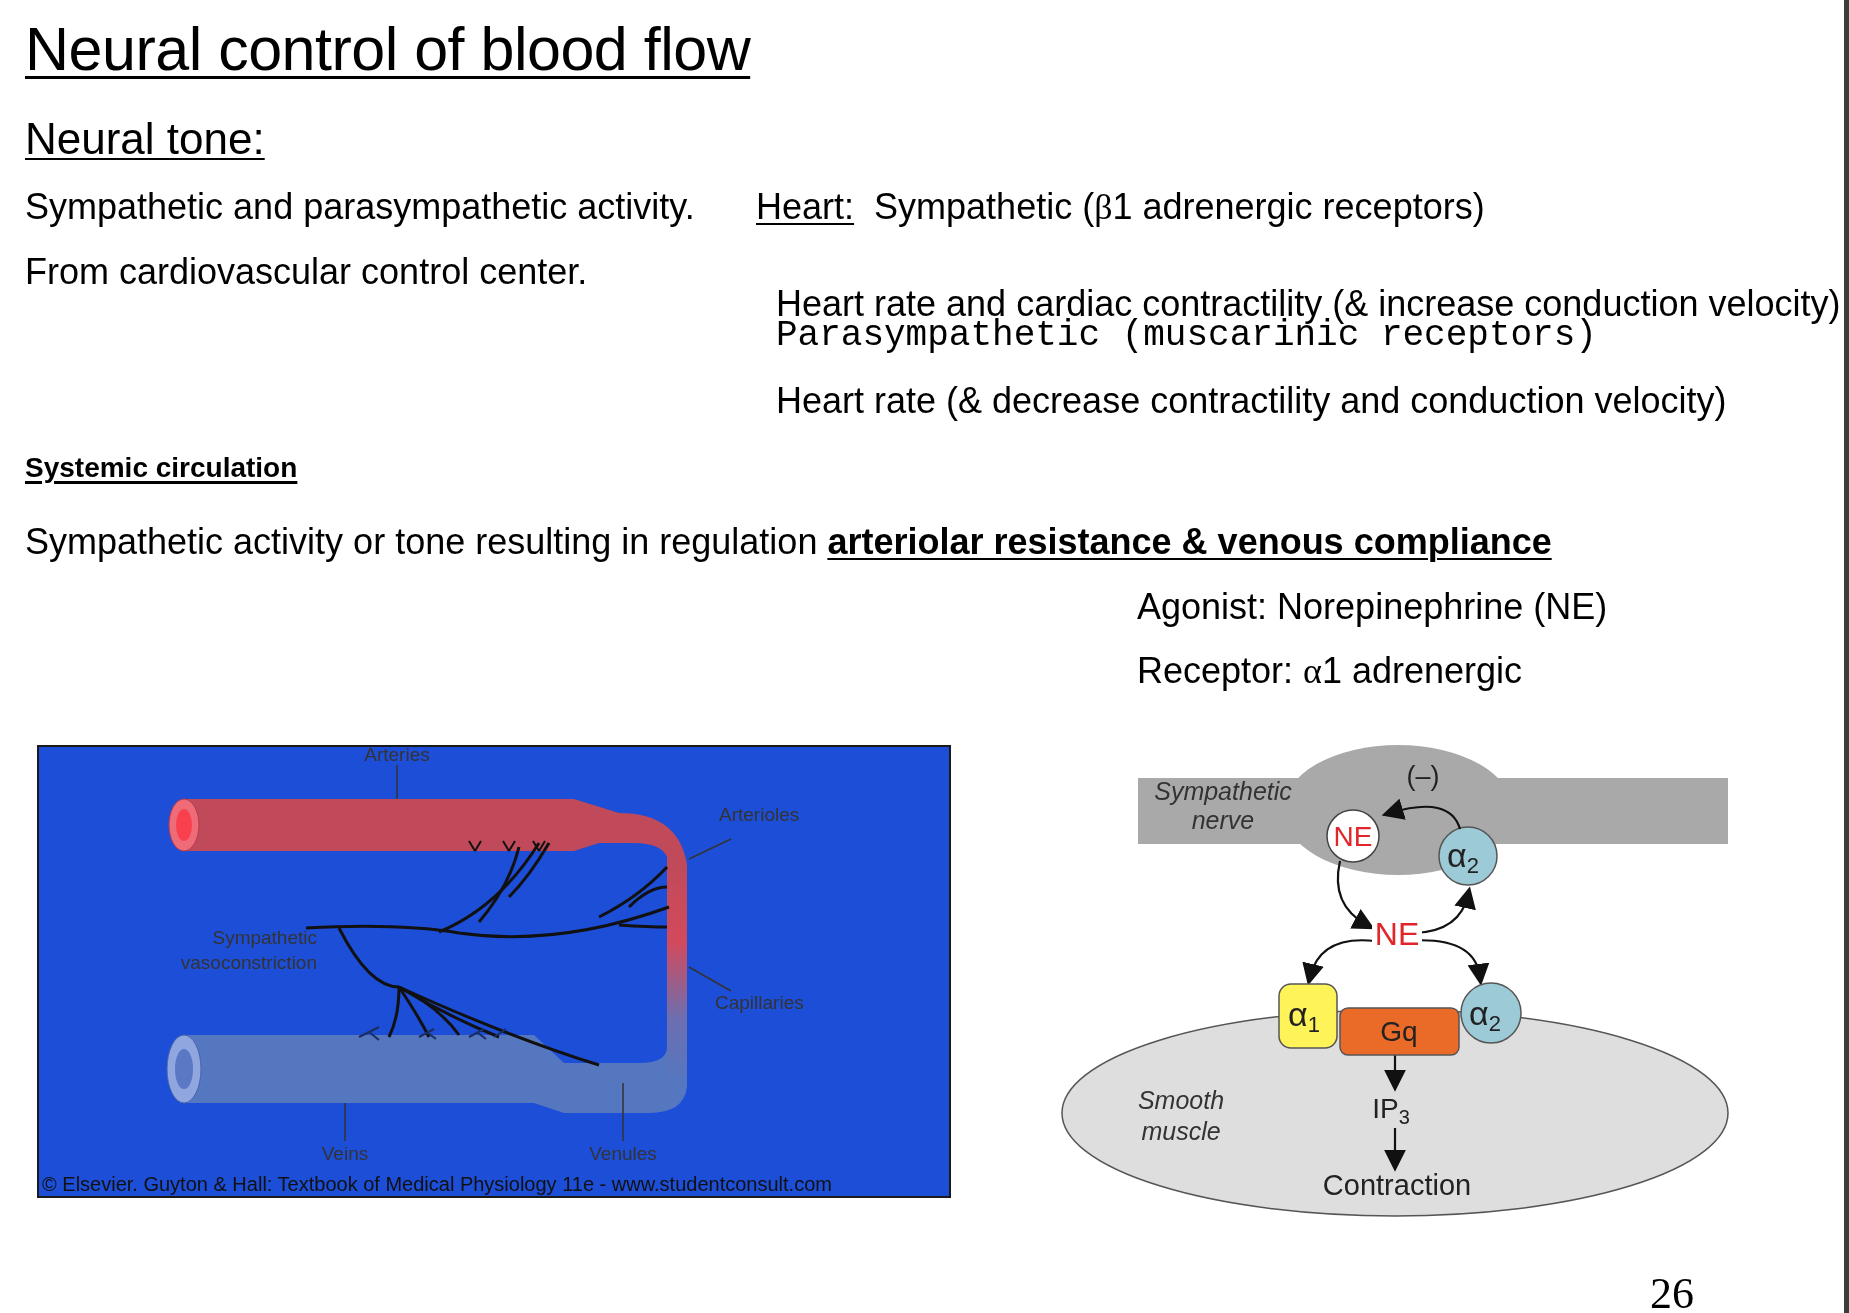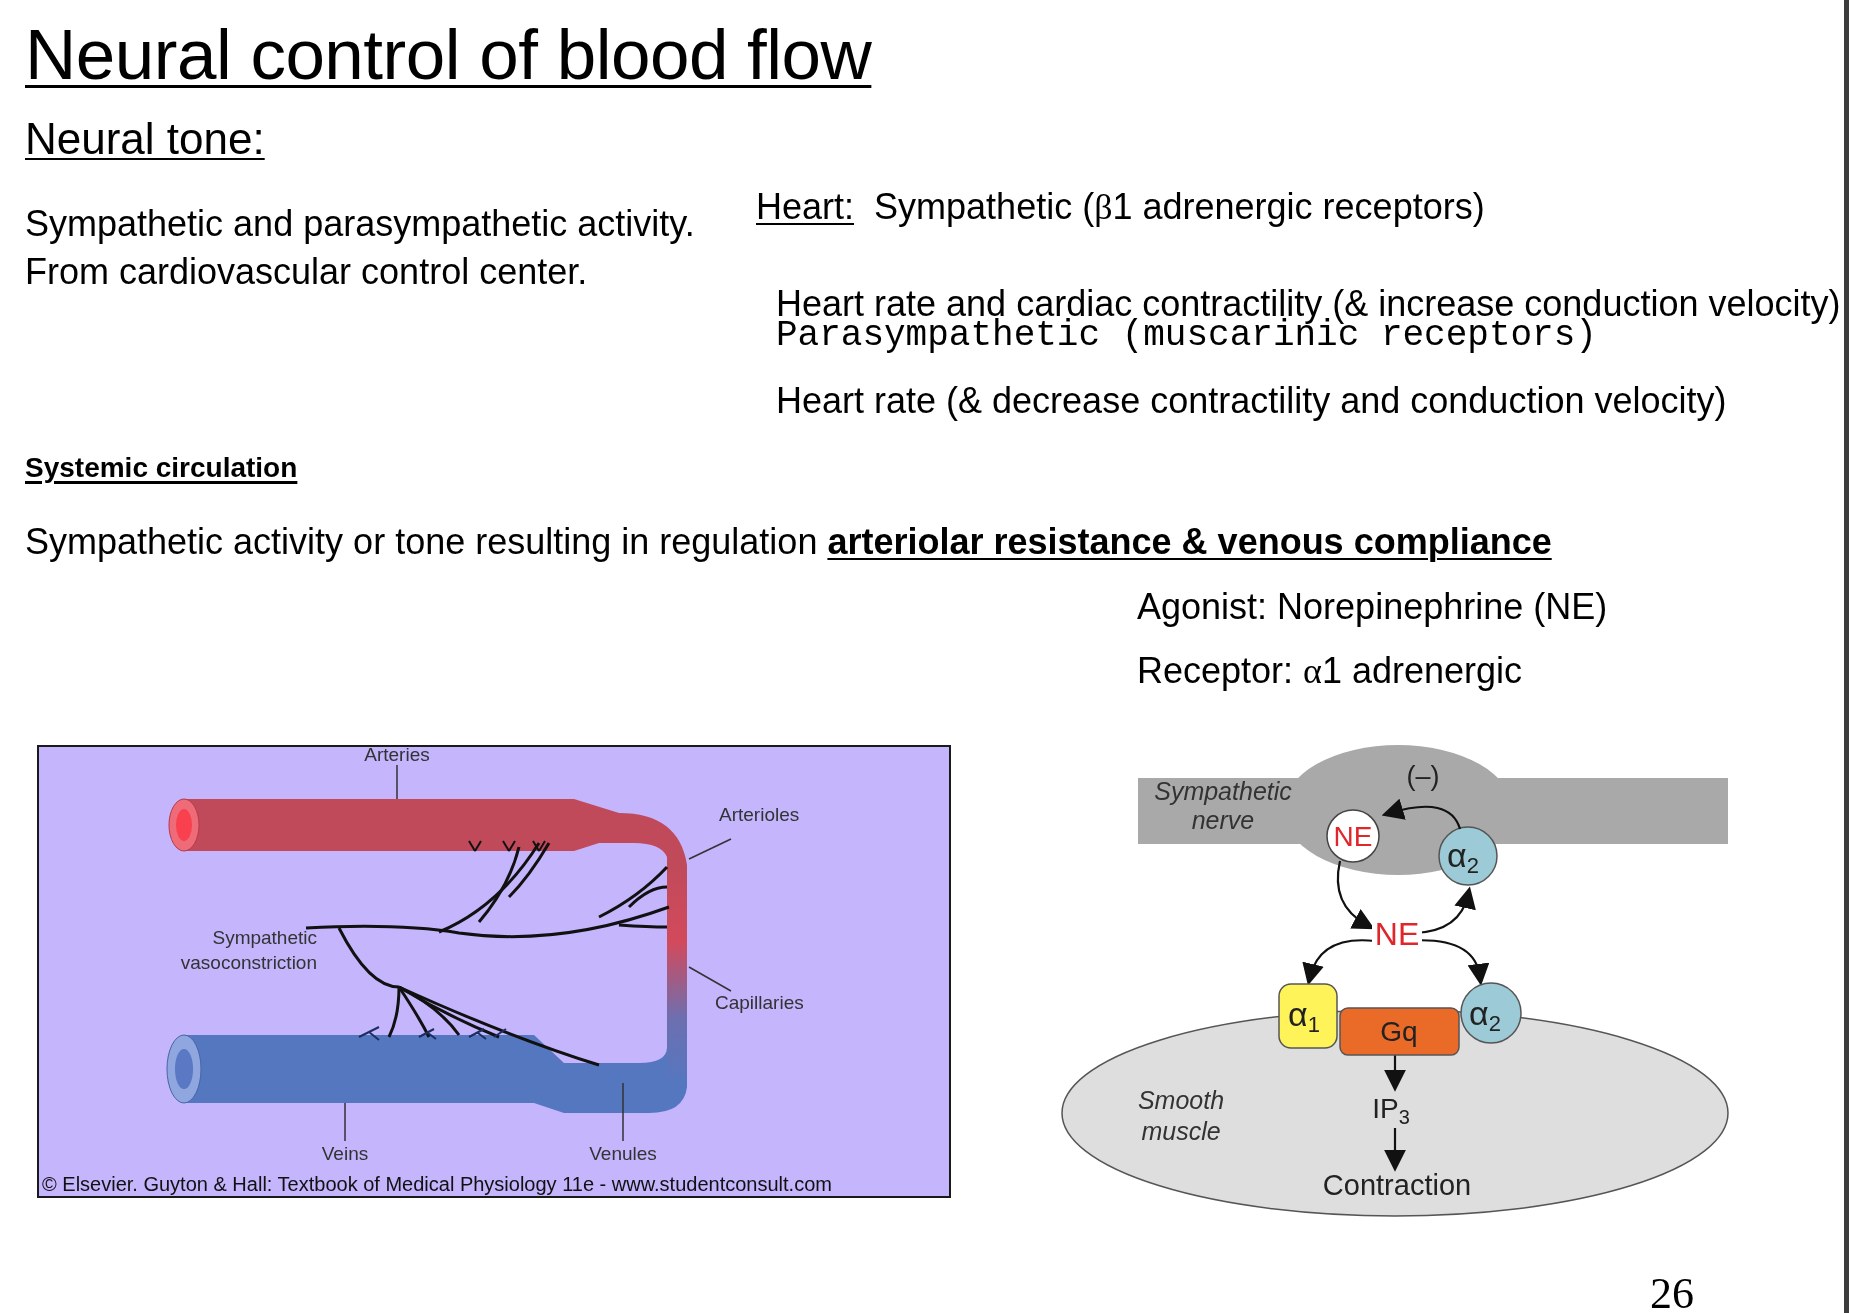--- a/index.html
+++ b/index.html
@@ -1,38 +1,38 @@
 <!DOCTYPE html>
 <html><head>
 <meta charset="utf-8">
 <style>
   html, body { margin:0; padding:0; }
   body { width:1849px; height:1313px; background:#ffffff; position:relative; overflow:hidden;
          font-family:"Liberation Sans", sans-serif; color:#000; }
   .abs { position:absolute; white-space:nowrap; }
-  .title { left:25px; top:14px; font-size:71px; text-decoration:underline; text-decoration-thickness:3px; text-underline-offset:6px; letter-spacing:-0.5px; }
+  .title { left:25px; top:14px; font-size:61px; text-decoration:underline; text-decoration-thickness:3px; text-underline-offset:6px; letter-spacing:-0.5px; }
   .h2 { left:25px; top:114px; font-size:44px; text-decoration:underline; text-decoration-thickness:2px; text-underline-offset:4px; }
   .line { font-size:36px; }
   .u { text-decoration:underline; text-decoration-thickness:2px; text-underline-offset:4px; }
   .bold { font-weight:bold; }
   .greek { font-family:"Liberation Serif", serif; }
   .h2b { left:25px; top:452px; font-size:28px; font-weight:bold; text-decoration:underline; text-decoration-thickness:3px; text-underline-offset:4px;text-align:center; }
   .right-border { position:absolute; right:0; top:0; width:5px; height:100%; background:#3c3c3c; }
   .pagenum { left:1650px; top:1268px; font-family:"Liberation Serif", serif; font-size:44px; }
-  .fig-left { position:absolute; left:37px; top:745px; width:910px; height:449px; border:2px solid #1a1a1a; background:#c4b5fd; }
+  .fig-left { position:absolute; left:37px; top:745px; width:910px; height:449px; border:2px solid #1a1a1a; background:#1d4ed8; }
   .fig-right { position:absolute; left:1055px; top:735px; width:690px; height:490px; }
   svg text { font-family:"Liberation Sans", sans-serif; }
 </style>
 </head>
 <body>
 
 <div class="abs title">Neural control of blood flow</div>
 <div class="abs h2">Neural tone:</div>
 
-<div class="abs line" style="left:25px; top:186px;margin-top:17px;">Sympathetic and parasympathetic activity.</div>
+<div class="abs line" style="left:25px; top:186px;">Sympathetic and parasympathetic activity.</div>
 <div class="abs line" style="left:25px; top:251px;">From cardiovascular control center.</div>
 
 <div class="abs line" style="left:756px; top:186px;text-align:center;">
   <span class="u">Heart:</span>&nbsp;&nbsp;<span>Sympathetic (</span><span class="greek">β</span><span>1 adrenergic receptors)</span>
 </div>
 <div class="abs line" style="left:776px; top:251px;margin-top:32px;">Heart rate and cardiac contractility (&amp; increase conduction velocity)</div>
 <div class="abs line" style="left:776px; top:315px;font-family:Liberation Mono, monospace;">Parasympathetic (muscarinic receptors)</div>
 <div class="abs line" style="left:776px; top:380px;">Heart rate (&amp; decrease contractility and conduction velocity)</div>
 
 <div class="abs h2b">Systemic circulation</div>

